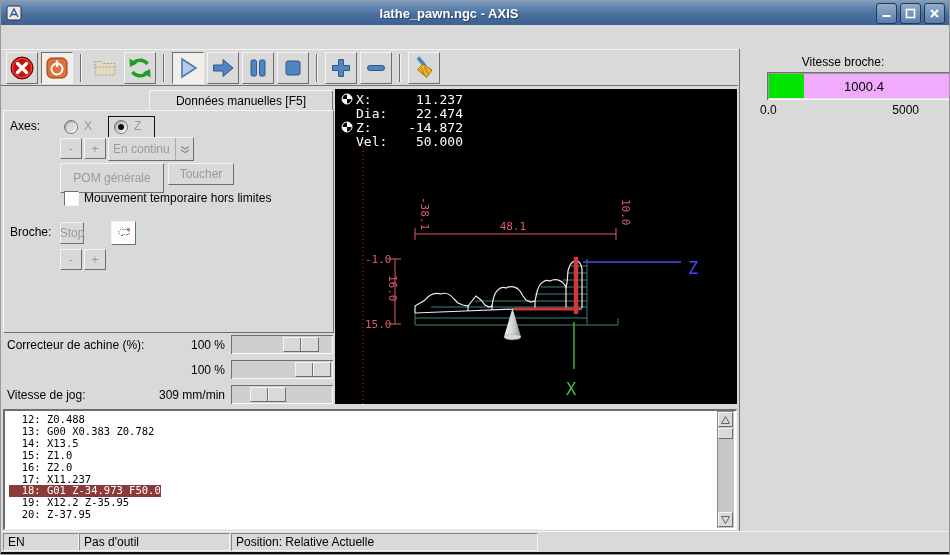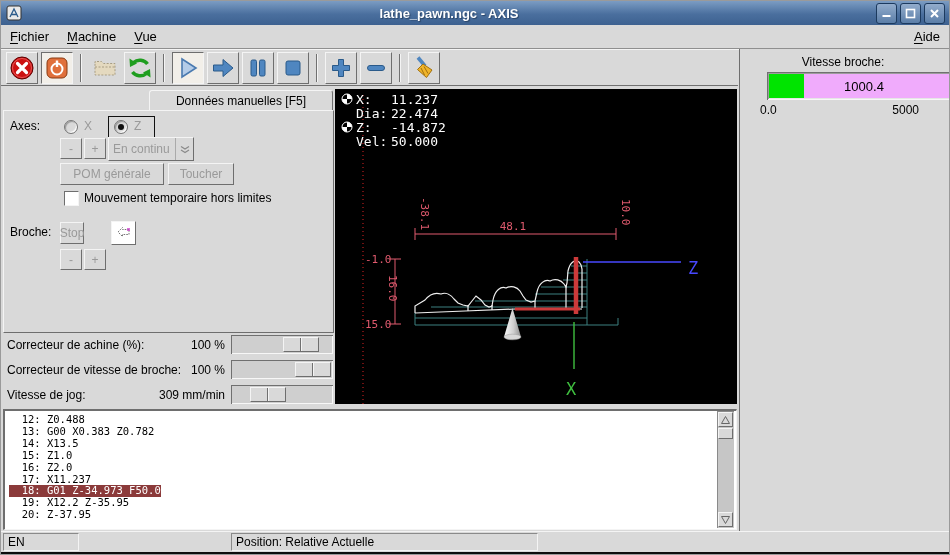--- a/index.html
+++ b/index.html
@@ -67,21 +67,21 @@
              box-shadow:inset 1px 1px 0 #707070,inset -1px -1px 0 #f7f7f7;}
   .ov-handle{position:absolute;top:2px;width:36px;height:15px;background:#d9d9d9;
              border-top:1px solid #f4f4f4;border-left:1px solid #f4f4f4;border-bottom:1px solid #6e6e6e;border-right:1px solid #6e6e6e;box-sizing:border-box;}
   .ov-handle::after{content:"";position:absolute;left:16px;top:0;bottom:0;border-left:1px solid #707070;border-right:1px solid #f4f4f4;}
   
   .plot{position:absolute;left:334px;top:88px;width:402px;height:315px;background:#000;}
   .dro{position:absolute;left:6px;top:3px;font-family:"DejaVu Sans Mono",monospace;font-size:13px;color:#fff;}
   .dro-line{display:flex;align-items:center;height:14px;}
   .dro-home{width:15px;display:flex;align-items:center;}
   .dro-label{width:35px;}
-  .dro-value{width:72px;text-align:left;}
+  .dro-value{width:72px;text-align:right;}
   
   .gcode{position:absolute;left:2px;top:408px;width:734px;height:121px;background:#fff;box-sizing:border-box;
          border-top:2px solid #6e6e6e;border-left:2px solid #6e6e6e;border-bottom:1px solid #f4f4f4;border-right:1px solid #f4f4f4;
          font-family:"DejaVu Sans Mono",monospace;font-size:10.5px;line-height:11.9px;white-space:pre;padding:3px 0 0 4px;overflow:hidden;}
   .gcode-line span{display:inline-block;}
   .gcode-line.active span{background:#8b3a3a;color:#fff;}
   .vscroll{position:absolute;left:716px;top:410px;width:17px;height:117px;background:#c6c6c6;
            box-shadow:inset 1px 1px 0 #8a8a8a;}
   .sbtn{position:absolute;left:1px;width:15px;height:15px;background:#d9d9d9;display:flex;align-items:center;justify-content:center;
         border-top:1px solid #f4f4f4;border-left:1px solid #f4f4f4;border-bottom:1px solid #6e6e6e;border-right:1px solid #6e6e6e;box-sizing:border-box;}
@@ -116,26 +116,20 @@
           </svg>
       </div>
       <div class="winbtn">
         <svg width="11" height="11">
             <path d="M2 2 L9 9 M9 2 L2 9" stroke="#fff" stroke-width="2"></path>
           </svg>
       </div>
     </div>
   </div>
 
-  <div class="menubar" id="menubar">
-      <span class="menu-item"><u>F</u>ichier</span>
-      <span class="menu-item"><u>M</u>achine</span>
-      <span class="menu-item"><u>V</u>ue</span>
-      <span class="menu-item menu-right"><u>A</u>ide</span>
-    </div>
 
   <div class="toolbar" id="toolbar">
       <div class="tbtn normal">
         <span style="display: flex;">
           <svg width="26" height="26" viewBox="0 0 26 26">
             <circle cx="13" cy="13" r="11" fill="#cc1111" stroke="#5a0000"></circle>
             <circle cx="13" cy="13" r="9.5" fill="none" stroke="#ff9090" stroke-opacity=".55"></circle>
             <path d="M8.5 8.5 L17.5 17.5 M17.5 8.5 L8.5 17.5" stroke="#fff" stroke-width="3.2" stroke-linecap="round"></path>
           </svg>
         </span>
@@ -253,21 +247,21 @@
     <div class="btn disabled" style="left:80px;top:27px;width:22px;height:21px;">+</div>
     <div class="combo" style="left:104px;top:26px;width:86px;height:24px;">
       <span class="txt gray">En continu</span>
       <span class="arr">
         <svg width="10" height="9" viewBox="0 0 10 9">
             <path d="M1 1.5 L5 4 L9 1.5 M1 5 L5 7.5 L9 5" fill="none" stroke="#8a8a8a" stroke-width="1.2"></path>
           </svg>
       </span>
     </div>
 
-    <div class="btn disabled" style="left:56px;top:52px;width:104px;height:22px;">POM générale</div>
+    <div class="btn disabled" style="left:56px;top:52px;width:104px;height:30px;">POM générale</div>
     <div class="btn disabled" style="left:164px;top:52px;width:66px;height:22px;">Toucher</div>
 
     <span class="checkbox" style="left:60px;top:80px;"></span>
     <span class="plabel" style="left:80px;top:80px;">Mouvement temporaire hors limites</span>
 
     <span class="plabel" style="left:6px;top:114px;">Broche:</span>
     <div class="btn disabled" style="left:56px;top:111px;width:24px;height:22px;">Stop</div>
     <div class="btn" style="left:107px;top:110px;width:25px;height:24px;background:#fff;">
       <svg width="16" height="16" viewBox="0 0 16 16">
         <path d="M13 4.5 L6.5 4.5 L6.5 2.5 L2 7 L6.5 11.5 L6.5 9.5 L13 9.5 Z" fill="none" stroke="#777" stroke-width="1" stroke-dasharray="1.6 1.1"></path>
@@ -280,21 +274,20 @@
 
   <div id="overrides">
       <div class="ov-row" style="top: 333px;">
         <span class="ov-label">Correcteur de achine (%):</span>
         <span class="ov-value">100 %</span>
         <div class="ov-slider">
           <div class="ov-handle" style="left: 52px;"></div>
         </div>
       </div>
       <div class="ov-row" style="top: 358px;">
-        <span class="ov-label">Correcteur de vitesse de broche:</span>
         <span class="ov-value">100 %</span>
         <div class="ov-slider">
           <div class="ov-handle" style="left: 64px;"></div>
         </div>
       </div>
       <div class="ov-row" style="top: 383px;">
         <span class="ov-label">Vitesse de jog:</span>
         <span class="ov-value">309 mm/min</span>
         <div class="ov-slider">
           <div class="ov-handle" style="left: 19px;"></div>
@@ -399,16 +392,17 @@
     <div class="sthumb"></div>
     <div class="sbtn" style="bottom:1px;">
       <svg width="9" height="8">
           <path d="M0.5 0.5 H8.5 L4.5 7.5 Z" fill="none" stroke="#666"></path>
         </svg>
     </div>
   </div>
 
   <div class="statusbar" id="statusbar">
       <div class="scell" style="left: 2px; width: 76px;">EN MARCHE</div>
+      <div class="scell" style="left: 78px; width: 151px;">Pas d'outil</div>
       <div class="scell" style="left: 230px; width: 307px;">Position: Relative Actuelle</div>
     </div>
   <div class="bottom-strip"></div>
 </div>
 
 </body></html>

